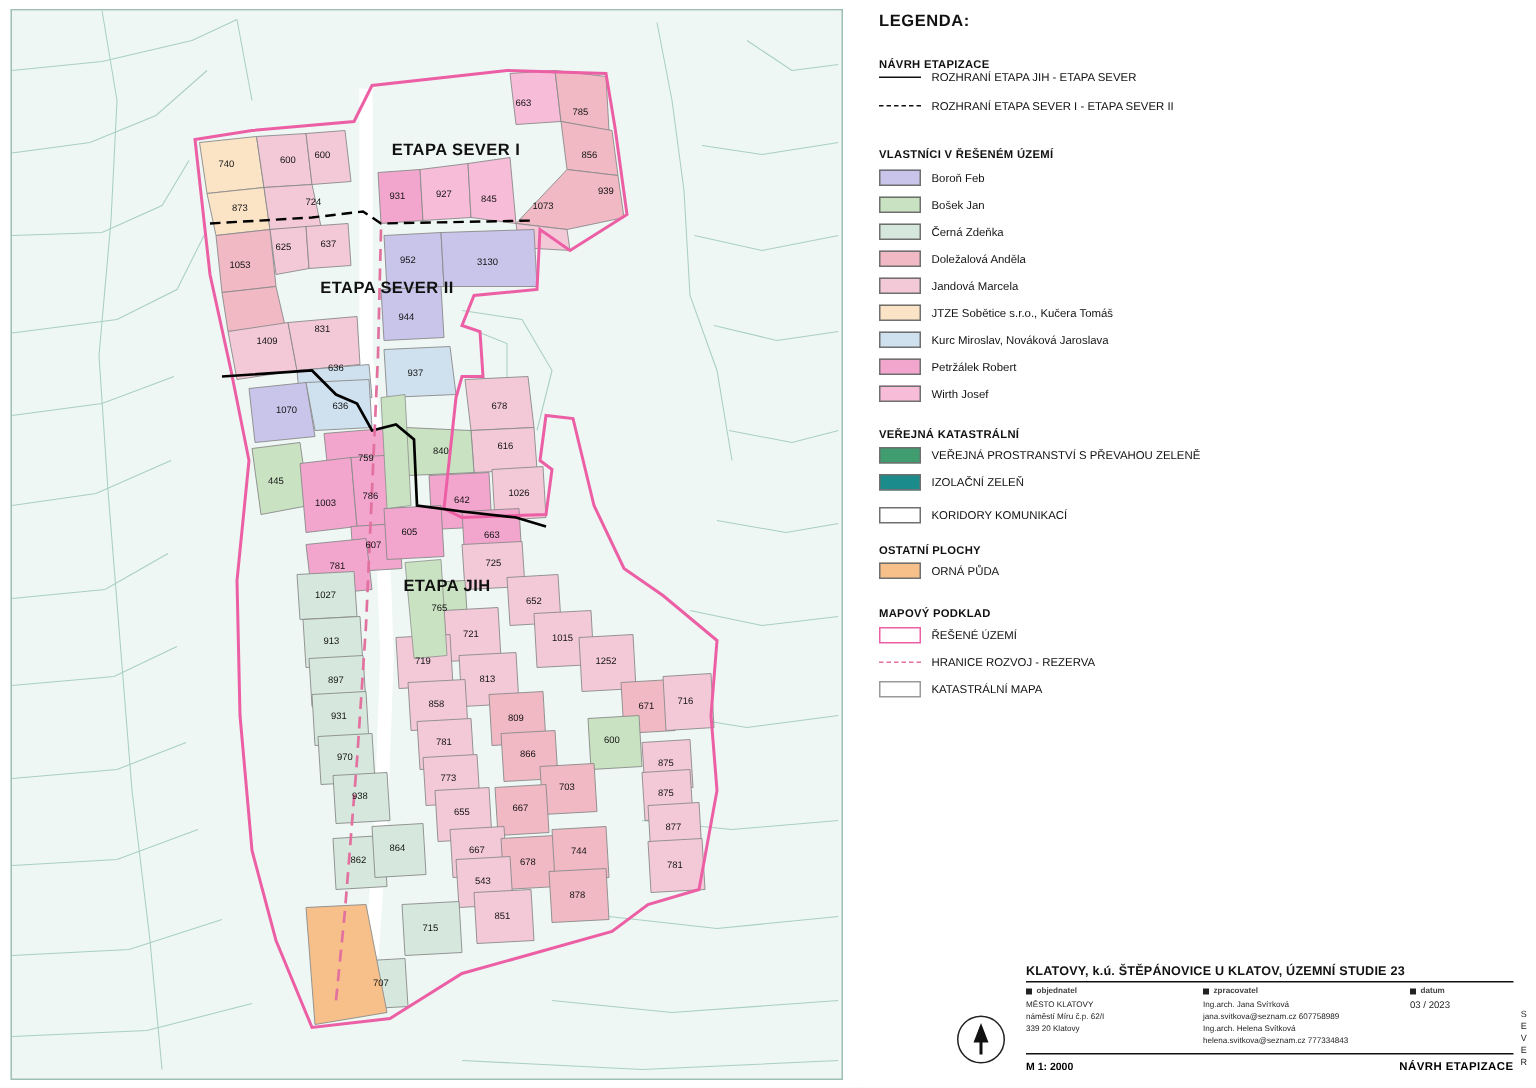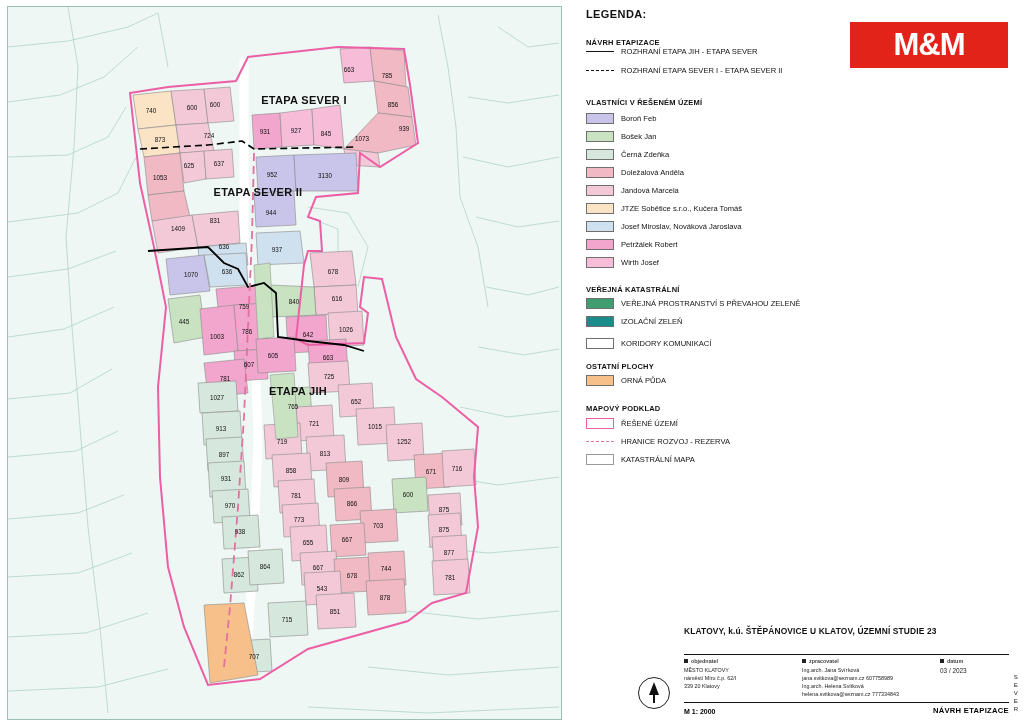--- a/index.html
+++ b/index.html
@@ -42,21 +42,21 @@
 
   
   .logo{position:absolute;right:16px;top:22px;width:158px;}
   .logo-top{background:#e2231a;color:#fff;height:46px;display:flex;align-items:center;justify-content:center;
             font-weight:bold;font-size:31px;letter-spacing:-1px;font-family:"Liberation Sans",sans-serif;}
   .logo-bot{background:#0a7bc4;color:#fff;height:21px;display:flex;align-items:center;justify-content:center;
             font-weight:bold;font-size:12px;letter-spacing:6px;}
 
   
   .title-block{position:absolute;left:108px;bottom:10px;width:325px;}
-  .tb-title{font-size:8.4px;font-weight:bold;color:#111;letter-spacing:.15px;border-bottom:1px solid #111;padding-bottom:18px;}
+  .tb-title{font-size:8.4px;font-weight:bold;color:#111;letter-spacing:.15px;border-bottom:1px solid #111;padding-bottom:2px;}
   .tb-grid{display:flex;font-size:5.4px;color:#222;margin-top:3px;}
   .tb-col{padding-right:8px;}
   .tb-col .hd{font-weight:bold;display:flex;align-items:center;gap:3px;margin-bottom:2px;color:#444;}
   .tb-col .hd .sq{width:4px;height:4px;background:#222;display:inline-block;}
   .tb-line{line-height:1.5;}
   .tb-foot{display:flex;justify-content:space-between;align-items:flex-end;margin-top:4px;border-top:1px solid #111;padding-top:3px;}
   .tb-scale{font-size:7px;font-weight:bold;}
   .tb-right{font-size:7.6px;font-weight:bold;letter-spacing:.3px;}
   .northv{position:absolute;right:6px;bottom:12px;font-size:6px;letter-spacing:0;line-height:1.35;color:#222;text-align:center;}
   .compass{position:absolute;left:62px;bottom:14px;width:34px;height:34px;}
@@ -303,21 +303,20 @@
     <div class="etapa" style="left:250px;top:185px">ETAPA SEVER II</div>
     <div class="etapa" style="left:290px;top:384px">ETAPA JIH</div>
   </div>
 </div>
 
 <div class="legend-panel">
 
   <div class="legend-title">LEGENDA:</div>
 
   <div class="logo">
-    <div class="logo-top">M&amp;M</div>
   </div>
 
   <div class="sec-head" style="top:38px">NÁVRH ETAPIZACE</div>
   <div class="lg-row" style="top:46px">
     <span class="line-sw solid-line"></span>
     <span class="lg-label">ROZHRANÍ ETAPA JIH - ETAPA SEVER</span>
   </div>
   <div class="lg-row" style="top:65px">
     <span class="line-sw dash-line"></span>
     <span class="lg-label">ROZHRANÍ ETAPA SEVER I - ETAPA SEVER II</span>
@@ -343,21 +342,21 @@
   <div class="lg-row" style="top:185px">
     <span class="sw" style="background:#f3c9d8"></span>
     <span class="lg-label">Jandová Marcela</span>
   </div>
   <div class="lg-row" style="top:203px">
     <span class="sw" style="background:#fbe3c6"></span>
     <span class="lg-label">JTZE Soběticе s.r.o., Kučera Tomáš</span>
   </div>
   <div class="lg-row" style="top:221px">
     <span class="sw" style="background:#cfe0ee"></span>
-    <span class="lg-label">Josef Miroslav, Nováková Jaroslava</span>
+    <span class="lg-label">Kurc Miroslav, Nováková Jaroslava</span>
   </div>
   <div class="lg-row" style="top:239px">
     <span class="sw" style="background:#f2a6cd"></span>
     <span class="lg-label">Petržálek Robert</span>
   </div>
   <div class="lg-row" style="top:257px">
     <span class="sw" style="background:#f7bcd8"></span>
     <span class="lg-label">Wirth Josef</span>
   </div>
 

